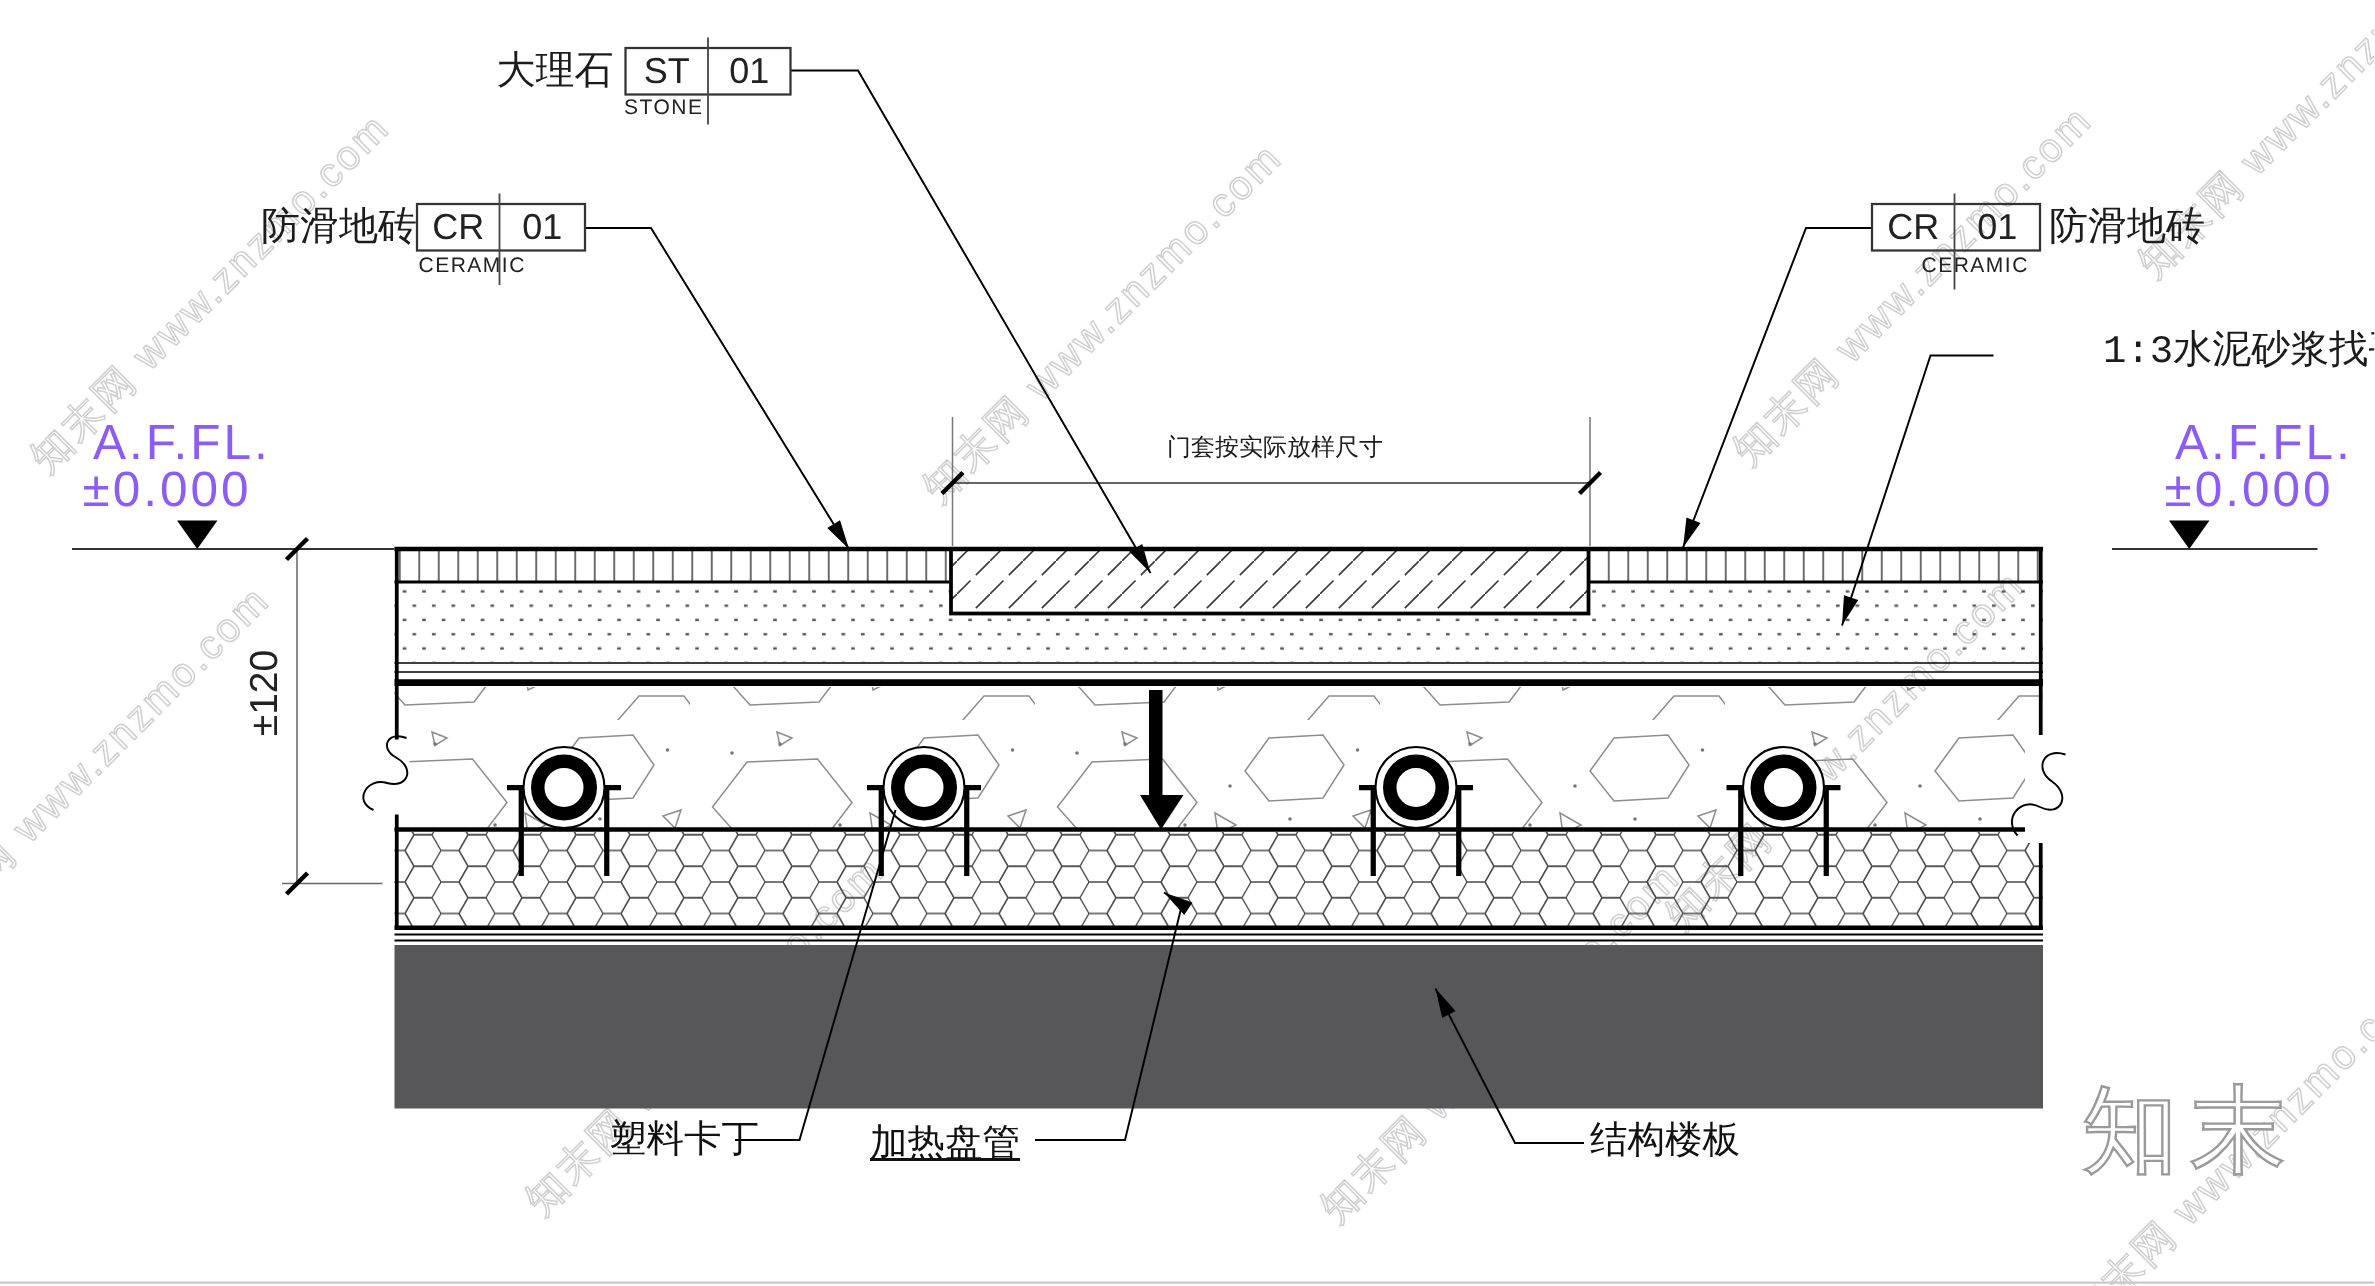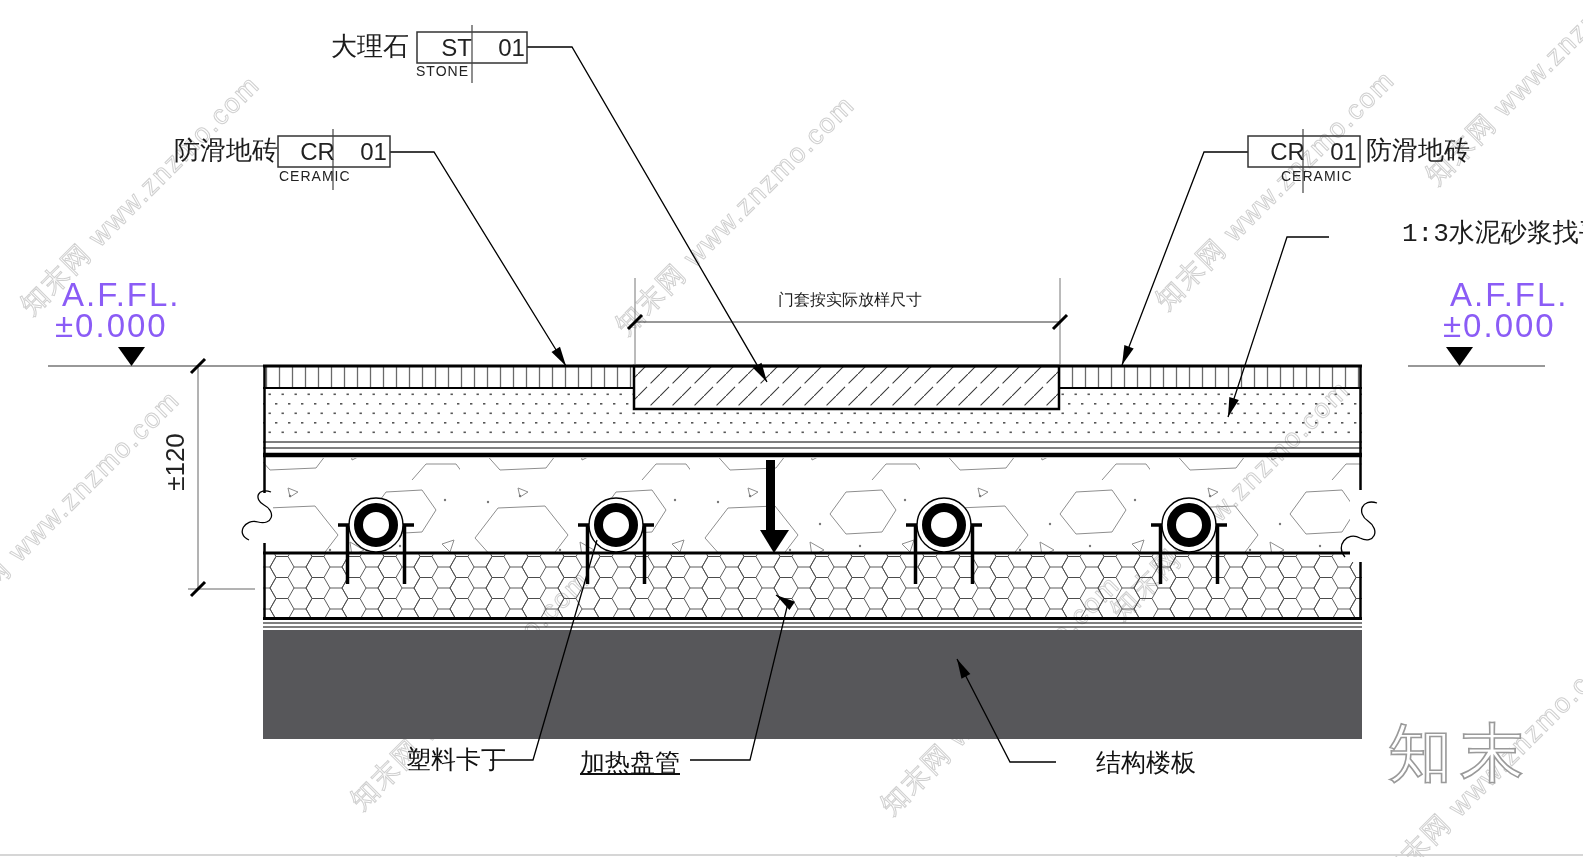--- a/index.html
+++ b/index.html
@@ -4,21 +4,21 @@
 <style>
   html,body{margin:0;padding:0;background:#fff;}
   #canvas{
     position:relative;width:1583px;height:857px;background:#ffffff;overflow:hidden;
     font-family:"Liberation Sans",sans-serif;
   }
   #canvas svg{position:absolute;left:0;top:0;}
   .lbl{position:absolute;color:#1c1c1c;white-space:nowrap;line-height:1.05;}
   .cn{font-size:26px;}
   .sub{font-size:14px;letter-spacing:1px;color:#222;}
-  .cell{position:absolute;height:31px;line-height:31px;text-align:center;font-size:24px;color:#222;margin-left:12px;}
+  .cell{position:absolute;height:31px;line-height:31px;text-align:center;font-size:24px;color:#222;}
   .lvl{font-size:33px;letter-spacing:2px;color:#8b5cf6;}
   .dimtxt{font-size:16px;color:#1c1c1c;transform:translate(-50%,-50%);}
   .rot90{transform:translate(-50%,-50%) rotate(-90deg);font-size:26px;color:#222;}
   .botlbl{font-size:25px;color:#111;}
   .wm{
     position:absolute;font-size:27px;letter-spacing:2px;white-space:nowrap;
     color:rgba(255,255,255,0.12);-webkit-text-stroke:1px rgba(167,167,167,0.55);
     transform:translate(-50%,-50%) rotate(-45deg);pointer-events:none;
   }
   .logo{
@@ -215,17 +215,17 @@
   <div class="lbl lvl" style="left:62px;top:278px;">A.F.FL.</div>
   <div class="lbl lvl" style="left:55px;top:309px;">±0.000</div>
   <div class="lbl lvl" style="left:1450px;top:278px;">A.F.FL.</div>
   <div class="lbl lvl" style="left:1443px;top:309px;">±0.000</div>
 
   <div class="lbl rot90" style="left:176px;top:462px;">±120</div>
   <div class="lbl dimtxt" style="left:850px;top:300px;">门套按实际放样尺寸</div>
 
   <div class="lbl botlbl" style="left:378px;top:746px;margin-left:28px;">塑料卡丁</div>
   <div class="lbl botlbl" style="left:580px;top:749px;text-decoration:underline;">加热盘管</div>
-  <div class="lbl botlbl" style="left:1096px;top:749px;">结构楼板</div>
+  <div class="lbl botlbl" style="left:1060px;top:749px;font-family:Liberation Mono, monospace;">结构楼板</div>
 
   <div class="lbl logo" style="left:1388px;top:720px;">知末</div>
 
 </div>
 
 </body></html>

